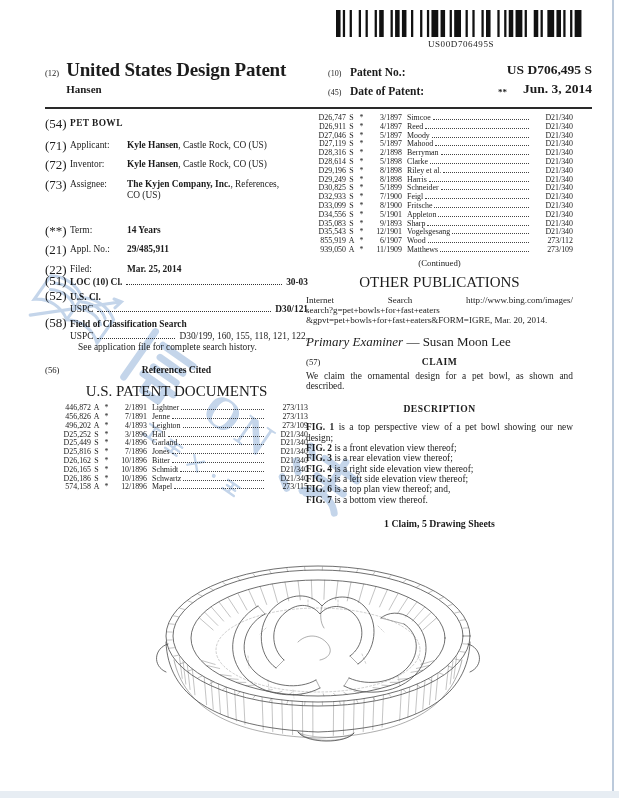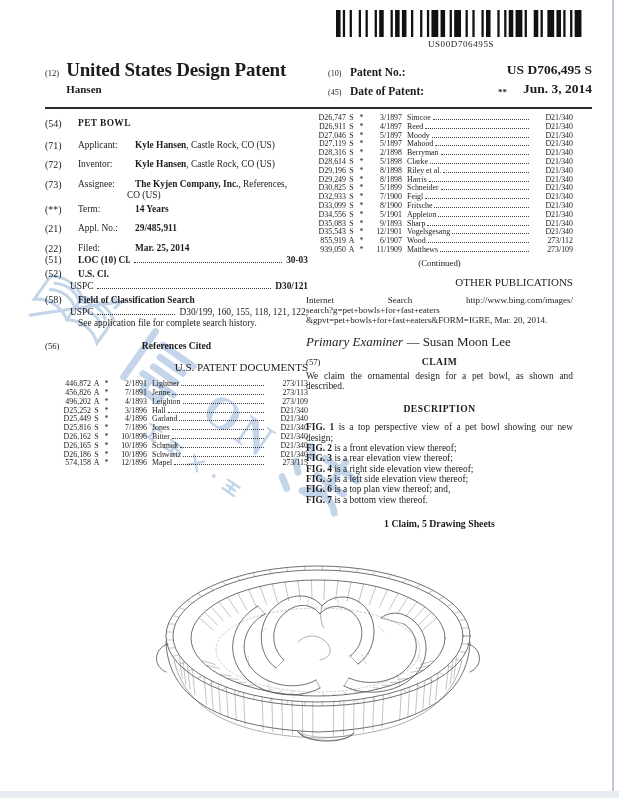--- a/index.html
+++ b/index.html
@@ -28,35 +28,35 @@
   .hr-value{font-size:13.5px;font-weight:bold;margin-left:auto;white-space:nowrap;}
   .hr-value.date{margin-left:0;}
   .headrule{position:absolute;left:45px;top:107px;width:547px;height:1.6px;background:#2a2a2a;}
 
   
   .col{position:absolute;font-size:9.4px;line-height:11.5px;}
   .col-left{left:45px;top:118px;width:263px;}
   .col-right{left:306px;top:114px;width:267px;}
 
   .b-row{display:flex;margin-bottom:8px;}
-  .b-num{width:33px;flex:none;font-size:10px;}
+  .b-num{width:25px;flex:none;font-size:13px;}
   .b-label{width:57px;flex:none;}
   .b-val{flex:1;}
   b{font-weight:bold;}
   .indent2{margin-left:82px;}
   .leader{flex:1;border-bottom:1px dotted #333;margin:0 4px 2px 4px;min-width:12px;}
   .cls-row{display:flex;margin-bottom:1px;align-items:baseline;}
   .fs-line{ text-align:right;line-height:10.2px;}
   .fs-line1{display:flex;align-items:baseline;margin-left:25px;line-height:10.2px;}
   .fs-note{margin-left:33px;margin-top:1px;line-height:11px;}
 
   .sec-head{position:relative;text-align:center;margin-top:11px;}
   .sec-num{position:absolute;left:0;top:1px;font-size:8.7px;}
   .sec-title{font-weight:bold;font-size:9.6px;}
-  .sub-head{text-align:right;margin:9px 0 7px 0;font-size:11px;}
+  .sub-head{text-align:center;margin:9px 0 7px 0;font-size:15px;}
 
   .ref-table{margin-left:6px;}
   .ref-row{display:grid;grid-template-columns:40px 11px 9px 36px auto 1fr 42px;
            font-size:7.9px;line-height:8.8px;align-items:baseline;}
   .r-no{text-align:right;}
   .r-kind{text-align:center;}
   .r-star{text-align:center;}
   .r-date{text-align:right;}
   .r-name{white-space:nowrap;padding-left:5px;}
   .r-lead{border-bottom:1px dotted #444;margin:0 2px 1.5px 2px;}
@@ -199,21 +199,21 @@
     <div class="b-row">
       <span class="b-num">(71)</span>
       <span class="b-label">Applicant:</span>
       <span class="b-val"><b>Kyle Hansen</b><span>, Castle Rock, CO (US)</span></span>
     </div>
     <div class="b-row">
       <span class="b-num">(72)</span>
       <span class="b-label">Inventor:</span>
       <span class="b-val"><b>Kyle Hansen</b><span>, Castle Rock, CO (US)</span></span>
     </div>
-    <div style="margin-bottom:2px;">
+    <div style="margin-bottom:23px;">
       <div class="b-row" style="margin-bottom:0;">
         <span class="b-num">(73)</span>
         <span class="b-label">Assignee:</span>
         <span class="b-val"><b>The Kyjen Company, Inc.</b><span>, References,</span></span>
       </div>
       <div class="indent2">CO (US)</div>
     </div>
     <div class="b-row">
       <span class="b-num">(**)</span>
       <span class="b-label">Term:</span>

